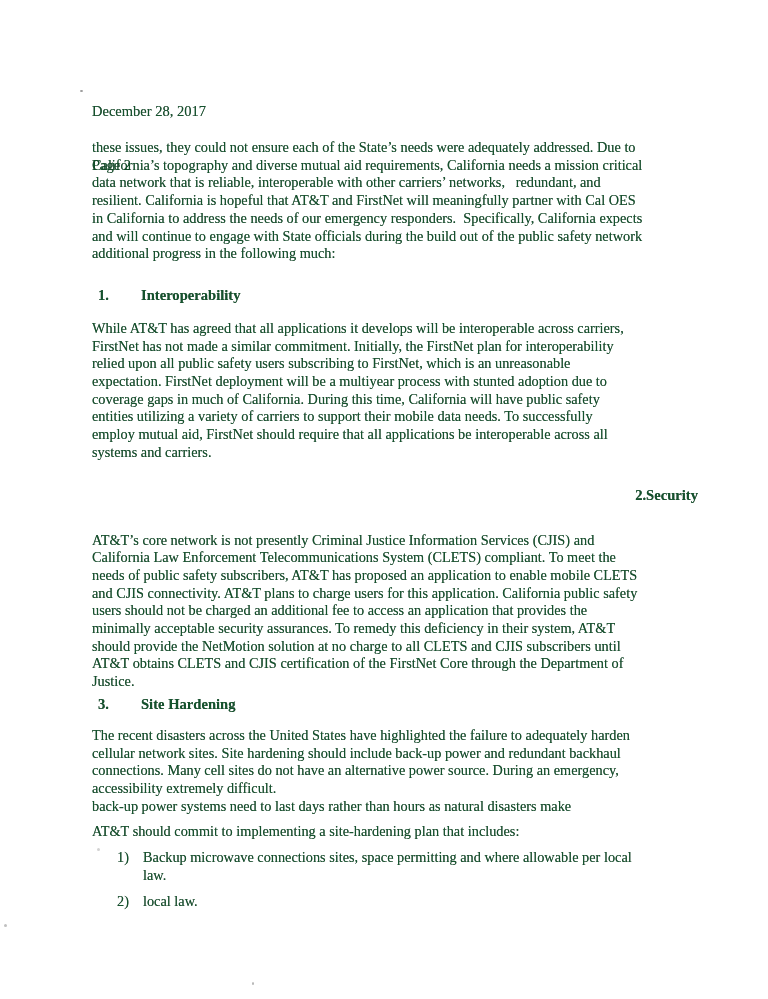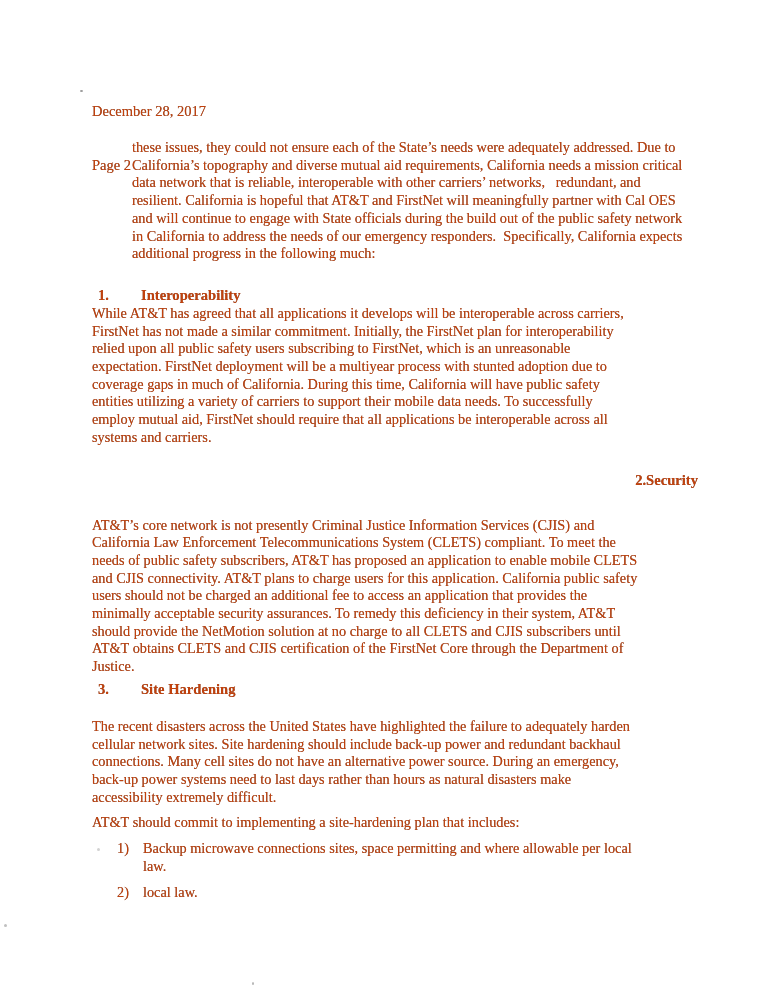--- a/index.html
+++ b/index.html
@@ -1,46 +1,46 @@
 <!DOCTYPE html>
 <html><head>
 <meta charset="utf-8">
 <style>
   html,body{margin:0;padding:0;background:#ffffff;}
   .page{
     position:relative;
     width:768px;height:999px;
     background:#ffffff;
     font-family:"Liberation Serif","DejaVu Serif",serif;
-    color:#c2410c;
+    color:#14532d;
     overflow:hidden;
     text-shadow:0 0 0.4px rgba(0,0,0,0.55);
   }
   .letter-header{
     position:absolute;left:92px;top:66px;
     font-size:14.5px;line-height:18px;white-space:pre;
   }
   .content{
     position:absolute;left:92px;top:0;width:606px;
   }
   .para{font-size:14.3px;line-height:17.7px;}
   .para .line{white-space:pre;}
   .heading{font-size:14.6px;font-weight:bold;line-height:18px;white-space:pre;font-family:Liberation Serif, serif;}
   .heading .h-num{display:inline-block;margin-left:6px;width:43px;}
   .list-item{position:relative;font-size:14.3px;line-height:18.2px;padding-left:51px;}
   .list-item .marker{position:absolute;left:25px;top:0;}
   .list-item .line{white-space:pre;}
   
-  .block-0{margin-top:139px;margin-left:40px;}
+  .block-0{margin-top:139px;}
   .block-1{margin-top:23px;}
-  .block-2{margin-top:1px;}
+  .block-2{margin-top:16px;}
   .block-3{margin-top:24px;text-align:right;}
   .block-4{margin-top:28px;}
   .block-5{margin-top:4px;}
-  .block-6{margin-top:20px;}
+  .block-6{margin-top:14px;}
   .block-7{margin-top:8px;}
   .block-8{margin-top:7px;}
   .block-9{margin-top:7px;}
   
   .artifact{position:absolute;border-radius:50%;}
   .artifact-1{left:80px;top:90px;width:3px;height:2px;background:#9a9a9a;}
   .artifact-2{left:4px;top:924px;width:3px;height:3px;background:#c0c0c0;}
   .artifact-3{left:252px;top:982px;width:2px;height:3px;background:#b5b5b5;}
   .artifact-4{left:97px;top:848px;width:3px;height:3px;background:#d2d2d2;}
 </style>
@@ -53,22 +53,22 @@
     <div class="line">December 28, 2017</div>
     <div class="line">Page 2</div>
   </div>
 
   <div class="content">
       <div class="block-0 para">
         <div class="line">these issues, they could not ensure each of the State’s needs were adequately addressed. Due to</div>
         <div class="line">California’s topography and diverse mutual aid requirements, California needs a mission critical</div>
         <div class="line">data network that is reliable, interoperable with other carriers’ networks,   redundant, and</div>
         <div class="line">resilient. California is hopeful that AT&amp;T and FirstNet will meaningfully partner with Cal OES</div>
+        <div class="line">in California to address the needs of our emergency responders.  Specifically, California expects</div>
         <div class="line">and will continue to engage with State officials during the build out of the public safety network</div>
-        <div class="line">in California to address the needs of our emergency responders.  Specifically, California expects</div>
         <div class="line">additional progress in the following much:</div>
       </div>
       <div class="block-1 heading"><span class="h-num">1.</span><span class="h-title">Interoperability</span></div>
       <div class="block-2 para">
         <div class="line">While AT&amp;T has agreed that all applications it develops will be interoperable across carriers,</div>
         <div class="line">FirstNet has not made a similar commitment. Initially, the FirstNet plan for interoperability</div>
         <div class="line">relied upon all public safety users subscribing to FirstNet, which is an unreasonable</div>
         <div class="line">expectation. FirstNet deployment will be a multiyear process with stunted adoption due to</div>
         <div class="line">coverage gaps in much of California. During this time, California will have public safety</div>
         <div class="line">entities utilizing a variety of carriers to support their mobile data needs. To successfully</div>
@@ -85,22 +85,22 @@
         <div class="line">minimally acceptable security assurances. To remedy this deficiency in their system, AT&amp;T</div>
         <div class="line">should provide the NetMotion solution at no charge to all CLETS and CJIS subscribers until</div>
         <div class="line">AT&amp;T obtains CLETS and CJIS certification of the FirstNet Core through the Department of</div>
         <div class="line">Justice.</div>
       </div>
       <div class="block-5 heading"><span class="h-num">3.</span><span class="h-title">Site Hardening</span></div>
       <div class="block-6 para">
         <div class="line">The recent disasters across the United States have highlighted the failure to adequately harden</div>
         <div class="line">cellular network sites. Site hardening should include back-up power and redundant backhaul</div>
         <div class="line">connections. Many cell sites do not have an alternative power source. During an emergency,</div>
+        <div class="line">accessibility extremely difficult.</div>
         <div class="line">back-up power systems need to last days rather than hours as natural disasters make</div>
-        <div class="line">accessibility extremely difficult.</div>
       </div>
       <div class="block-7 para">
         <div class="line">AT&amp;T should commit to implementing a site-hardening plan that includes:</div>
       </div>
       <div class="block-8 list-item">
         <span class="marker">1)</span>
         <div class="line">Backup microwave connections sites, space permitting and where allowable per local</div>
         <div class="line">law.</div>
       </div>
       <div class="block-9 list-item">

